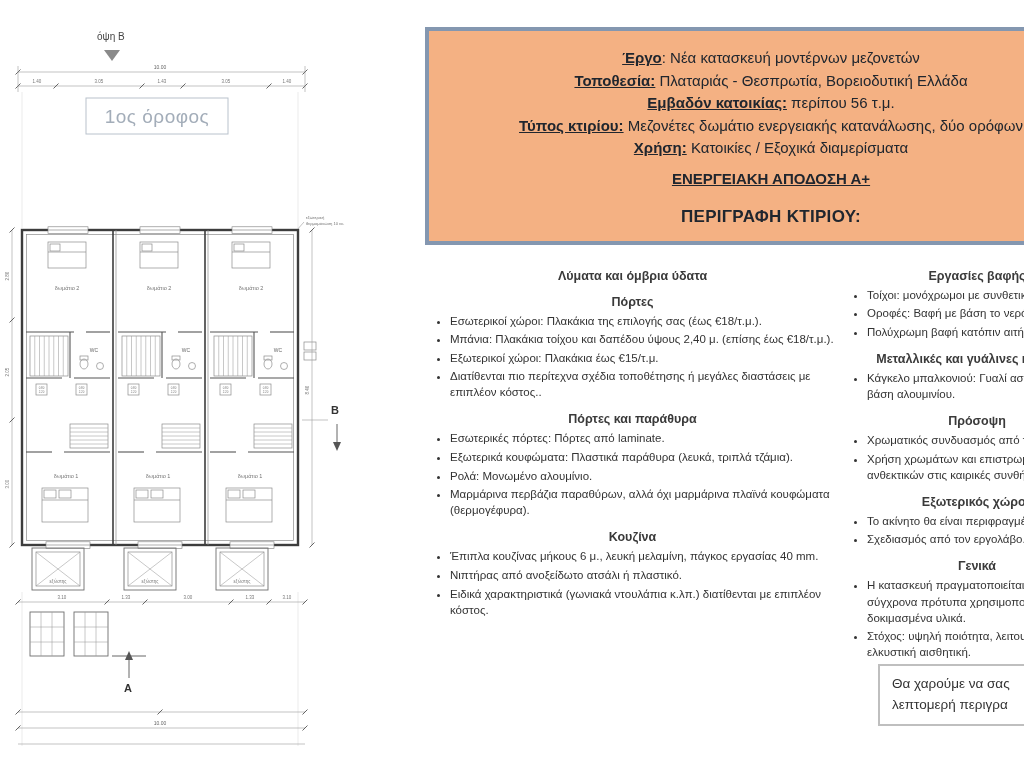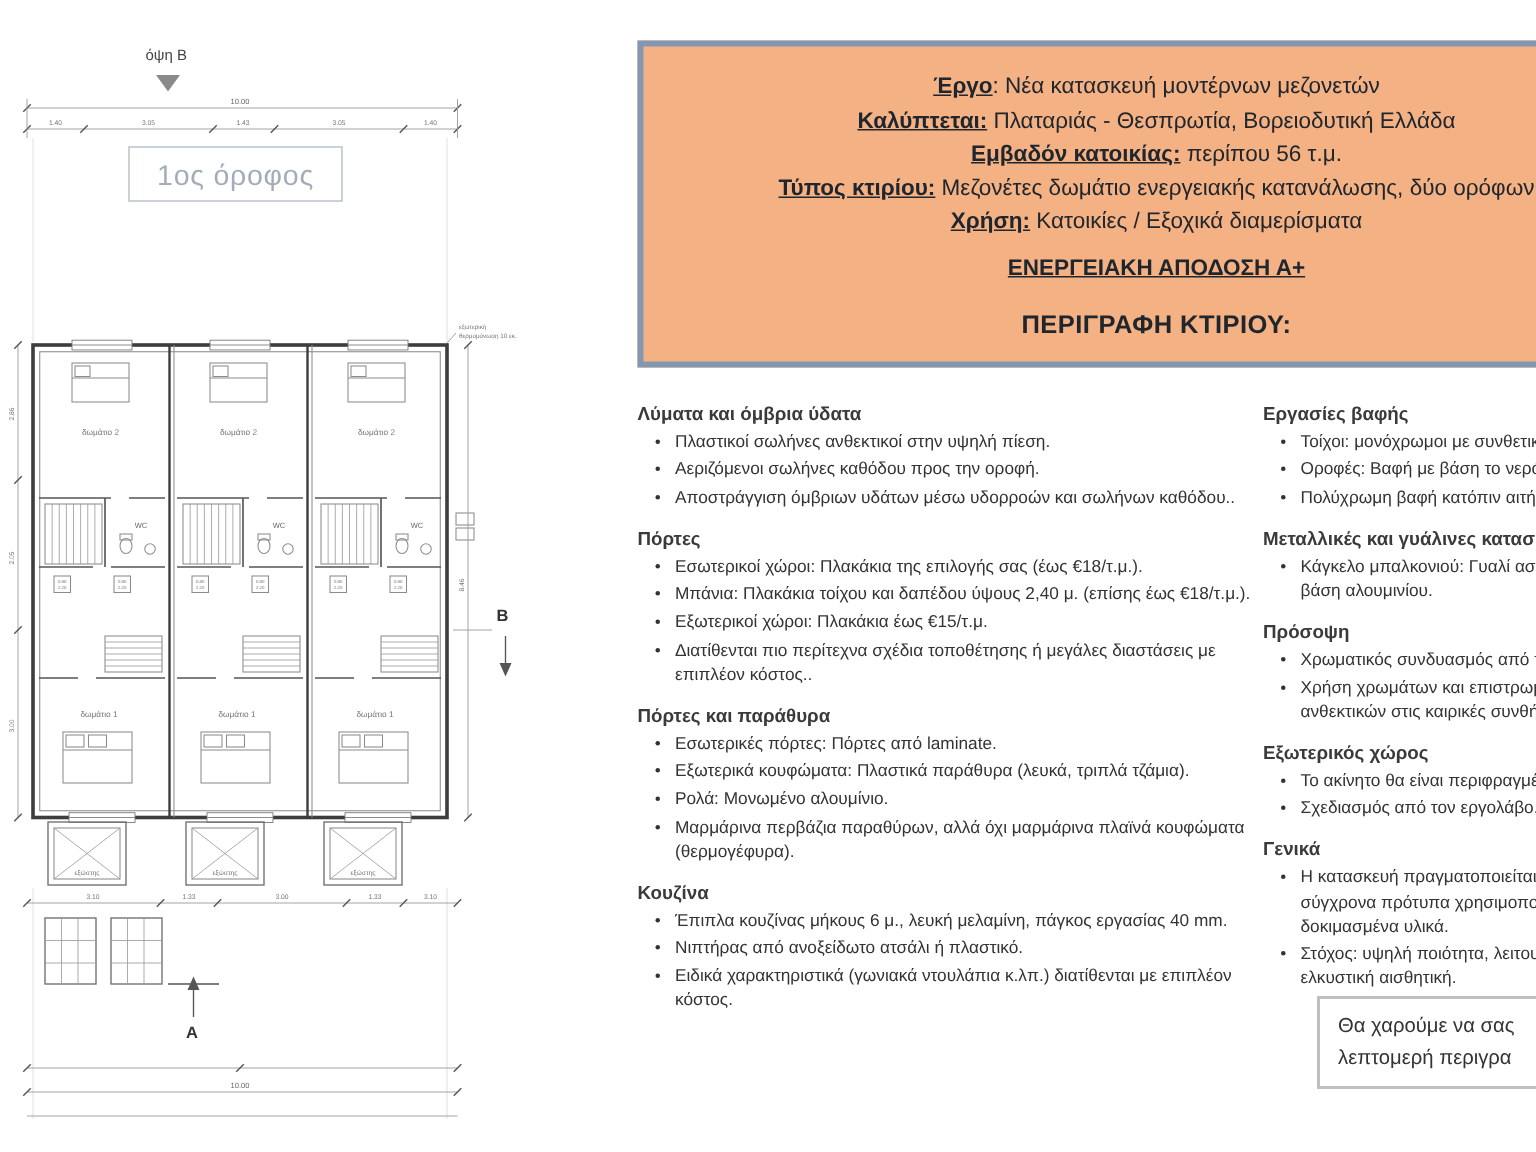--- a/index.html
+++ b/index.html
@@ -50,21 +50,21 @@
     border:4px solid var(--info-border);
     padding:16px 10px 14px;text-align:center;color:#20262e;
   }
   .info-line{font-size:15px;line-height:1.5;}
   .info-line .lbl{font-weight:700;text-decoration:underline;}
   .info-energy{font-size:15px;font-weight:700;text-decoration:underline;margin-top:10px;}
   .info-heading{font-size:17px;font-weight:700;margin-top:20px;letter-spacing:0.3px;}
   .columns{display:flex;margin-top:24px;}
   .col-left{width:415px;flex:none;}
   .col-right{width:270px;flex:none;margin-left:2px;}
-  .sec h3{font-size:12.5px;font-weight:700;color:#3a3a3a;margin:12px 0 0;}
+  .sec h3{font-size:12.5px;font-weight:700;color:#3a3a3a;margin:12px 0 0;text-align:center;}
   .sec:first-child h3{margin-top:0;}
   .sec ul{margin:4px 0 0;padding-left:25px;list-style-type:disc;}
   .sec li{font-size:11.5px;color:#333;line-height:1.4;margin:2.5px 0;white-space:pre-line;}
   .footer-box{
     position:absolute;left:878px;top:664px;width:250px;
     border:2px solid var(--footer-border);background:#fff;
     padding:8px 12px;font-size:13.5px;line-height:1.55;color:#333;
     white-space:pre-line;
   }
 </style>
@@ -368,38 +368,33 @@
     <text x="160" y="725" class="t5 mid">10.00</text>
     <line x1="18" y1="744" x2="305" y2="744" class="dl"></line>
   </g>
 </svg>
 </div>
 
 <div class="right-panel">
 
   <div class="info-box">
     <div class="info-line"><span class="lbl">Έργο</span><span>: Νέα κατασκευή μοντέρνων μεζονετών</span></div>
-    <div class="info-line"><span class="lbl">Καλύπτεται:</span><span> Πλαταριάς  -  Θεσπρωτία, Βορειοδυτική Ελλάδα</span></div>
+    <div class="info-line"><span class="lbl">Τοποθεσία:</span><span> Πλαταριάς  -  Θεσπρωτία, Βορειοδυτική Ελλάδα</span></div>
     <div class="info-line"><span class="lbl">Εμβαδόν κατοικίας:</span><span> περίπου 56 τ.μ.</span></div>
     <div class="info-line"><span class="lbl">Τύπος κτιρίου:</span><span> Μεζονέτες δωμάτιο ενεργειακής κατανάλωσης, δύο ορόφων</span></div>
     <div class="info-line"><span class="lbl">Χρήση:</span><span> Κατοικίες / Εξοχικά διαμερίσματα</span></div>
     <div class="info-energy">ΕΝΕΡΓΕΙΑΚΗ ΑΠΟΔΟΣΗ Α+</div>
     <div class="info-heading">ΠΕΡΙΓΡΑΦΗ ΚΤΙΡΙΟΥ:</div>
   </div>
 
   <div class="columns">
 
     <div class="col-left">
       <section class="sec">
         <h3>Λύματα και όμβρια ύδατα</h3>
-        <ul>
-            <li>Πλαστικοί σωλήνες ανθεκτικοί στην υψηλή πίεση.</li>
-            <li>Αεριζόμενοι σωλήνες καθόδου προς την οροφή.</li>
-            <li>Αποστράγγιση όμβριων υδάτων μέσω υδορροών και σωλήνων καθόδου..</li>
-          </ul>
       </section>
       <section class="sec">
         <h3>Πόρτες</h3>
         <ul>
             <li>Εσωτερικοί χώροι: Πλακάκια της επιλογής σας (έως €18/τ.μ.).</li>
             <li>Μπάνια: Πλακάκια τοίχου και δαπέδου ύψους 2,40 μ. (επίσης έως €18/τ.μ.).</li>
             <li>Εξωτερικοί χώροι: Πλακάκια έως €15/τ.μ.</li>
             <li>Διατίθενται πιο περίτεχνα σχέδια τοποθέτησης ή μεγάλες διαστάσεις με επιπλέον κόστος..</li>
           </ul>
       </section>

